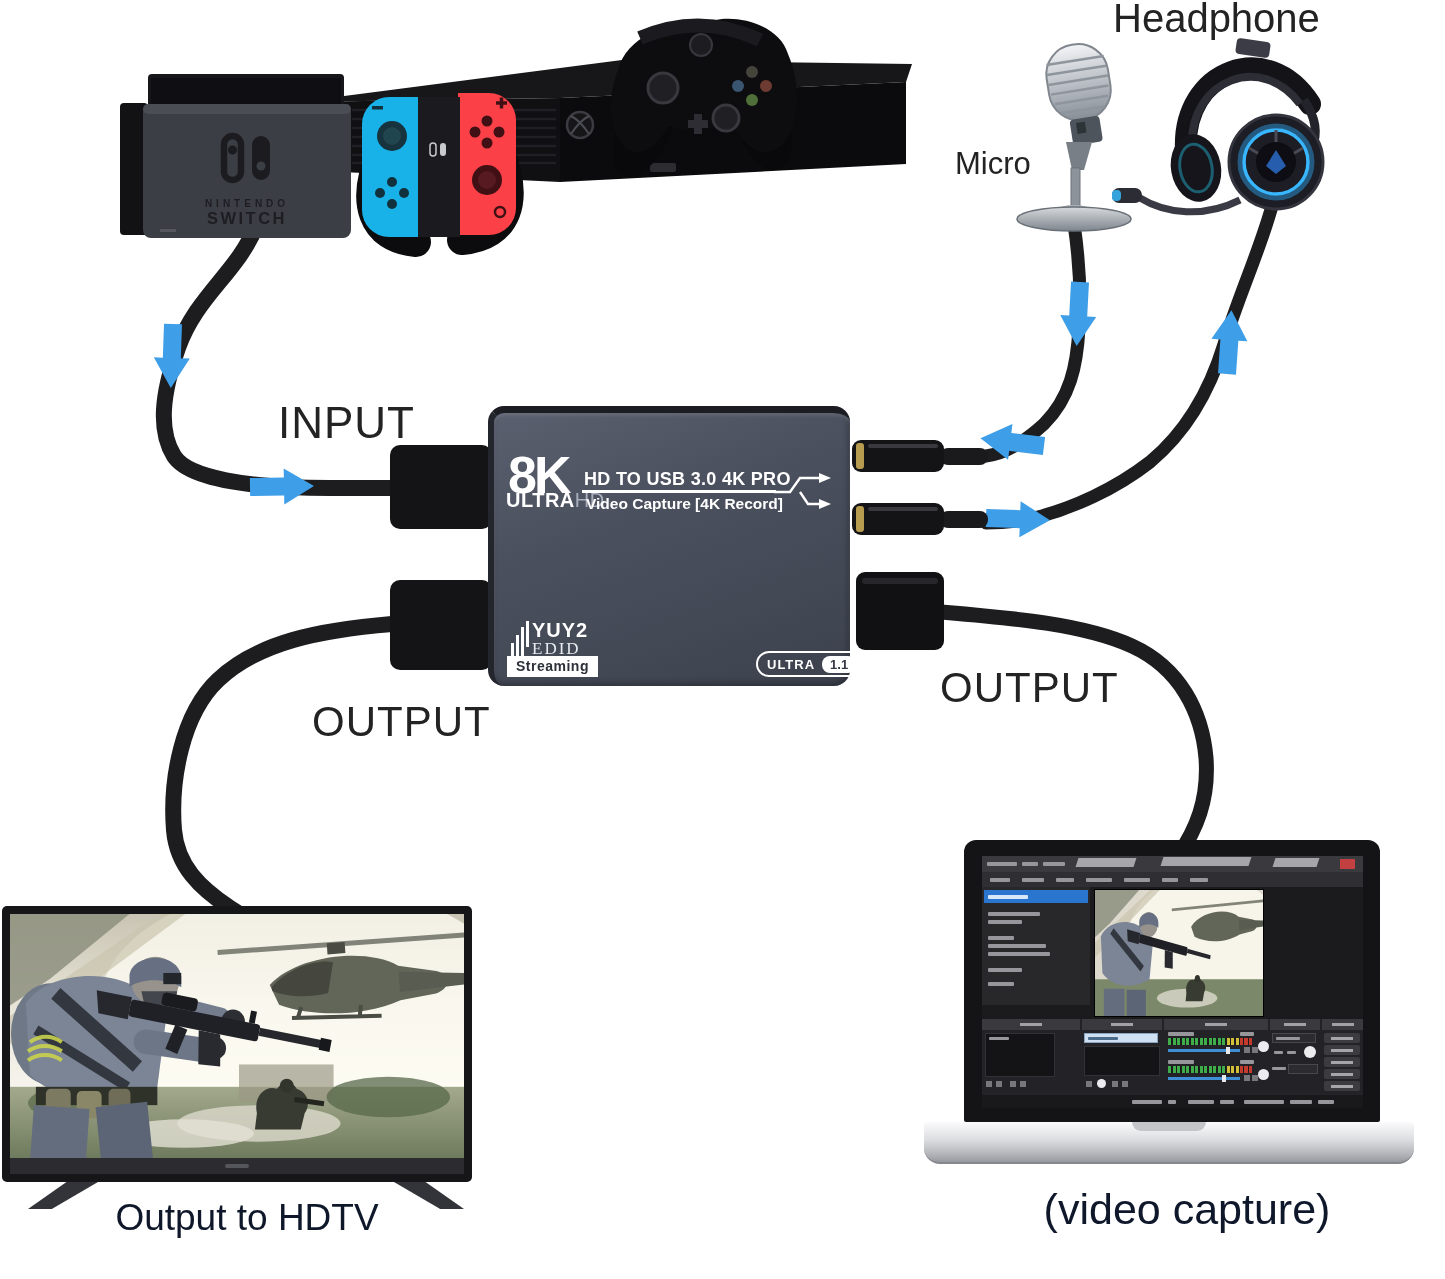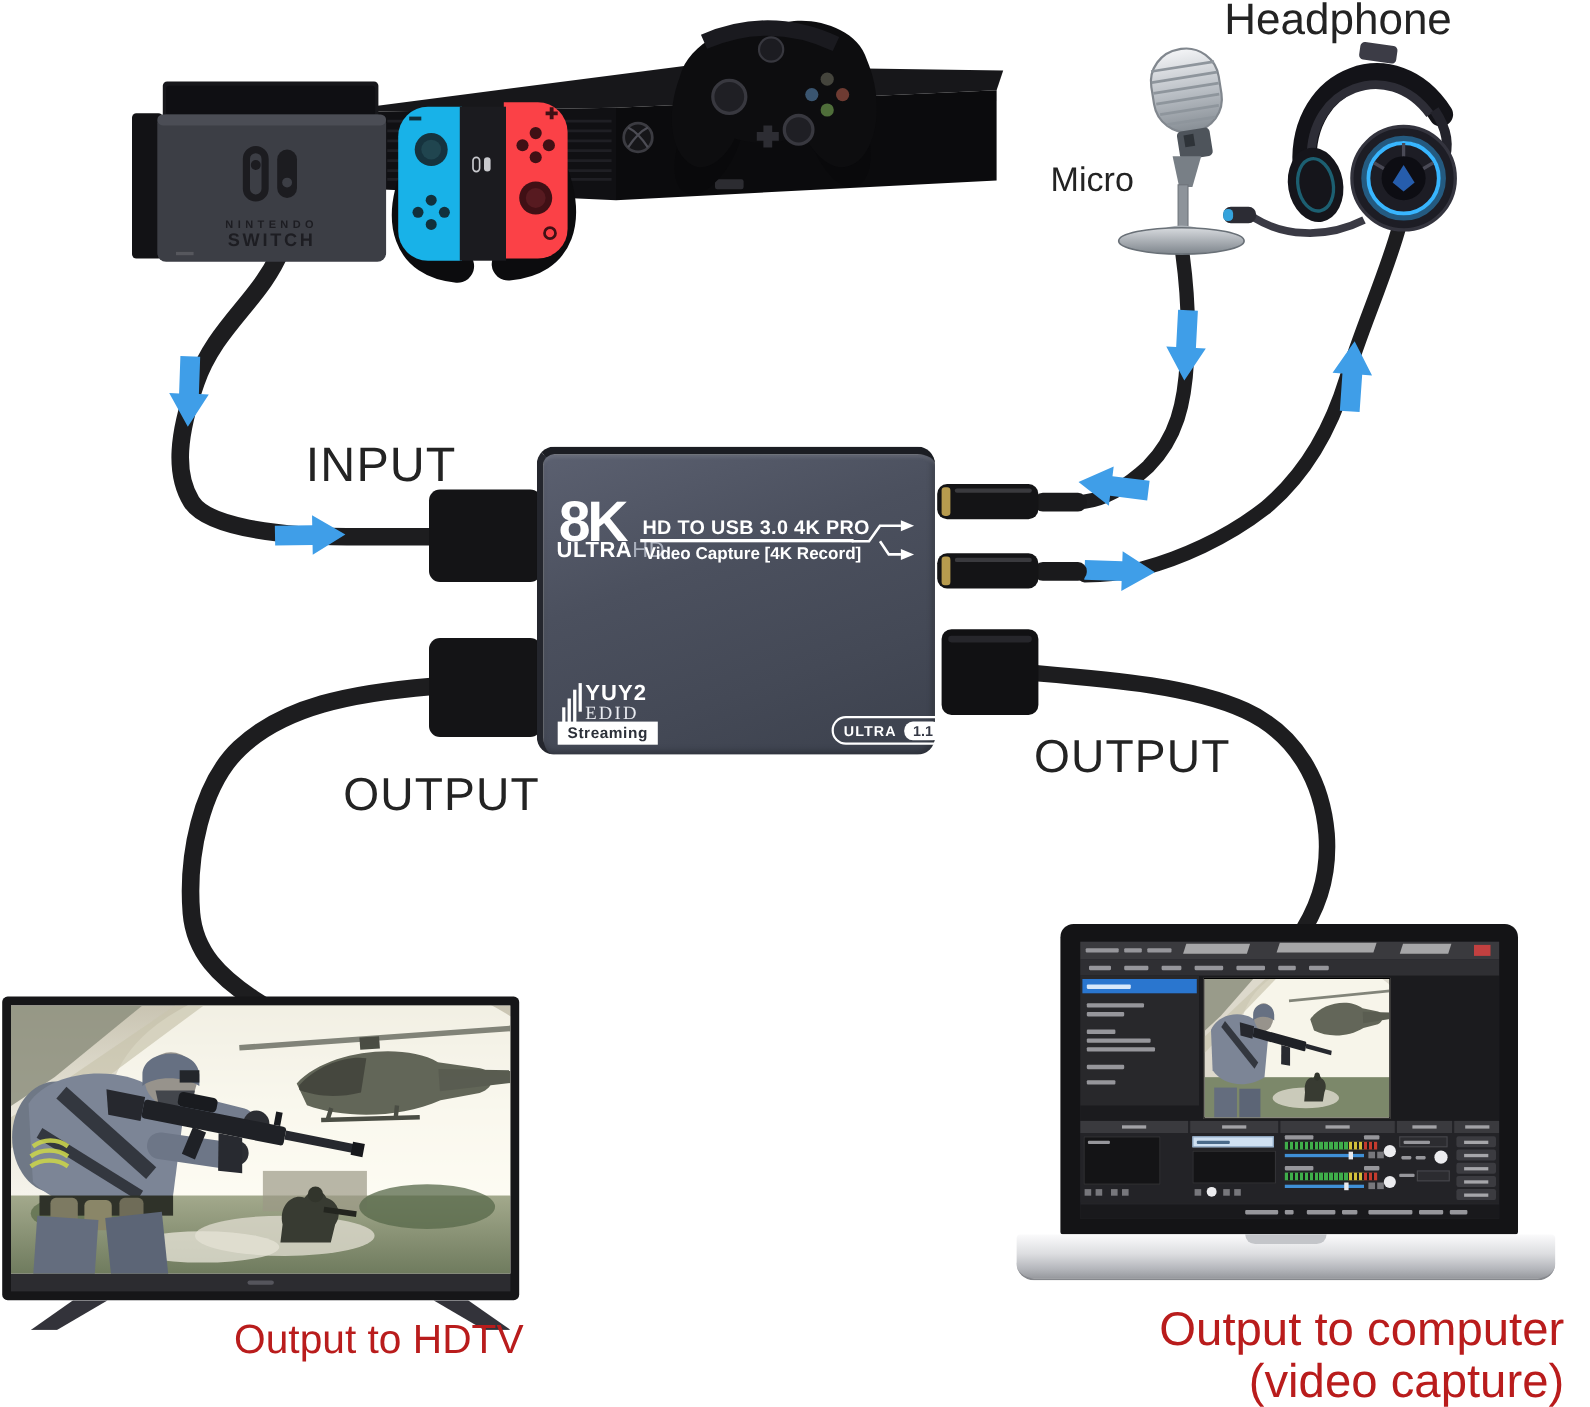--- a/index.html
+++ b/index.html
@@ -2,21 +2,21 @@
 <html><head>
 <meta charset="utf-8">
 <style>
   html,body{margin:0;padding:0;background:#fff;}
   #canvas{position:relative;width:1445px;height:1279px;background:#ffffff;overflow:hidden;
           font-family:"Liberation Sans",sans-serif;color:#1e1e1e;}
   .abs{position:absolute;}
   svg{display:block;}
   
   .big-label{font-family:"Liberation Sans",sans-serif;color:#232323;}
-  .caption{text-align:right;line-height:1.1;color:#b91c1c;}
+  .caption{text-align:center;line-height:1.1;color:#0f172a;}
   
   .card{left:488px;top:406px;width:362px;height:280px;border-radius:16px;
         background:linear-gradient(160deg,#5b6070 0%,#4b505e 38%,#444956 70%,#3c414d 100%);
         border-top:7px solid #1b1d23;border-left:6px solid #24262d;box-sizing:border-box;
         box-shadow:inset 0 3px 3px rgba(255,255,255,.10), inset -2px -3px 6px rgba(0,0,0,.28);
         z-index:2;}
   .card .k4{left:14px;top:36px;font-size:52px;font-weight:800;letter-spacing:-3px;color:#fff;line-height:1;}
   .card .ultrahd{left:12px;top:76px;font-size:20px;font-weight:800;color:#fff;letter-spacing:.5px;}
   .card .ultrahd .hd{font-weight:500;color:#a9afbc;}
   .card .title{left:90px;top:56px;font-size:18px;font-weight:800;color:#fff;letter-spacing:.3px;white-space:nowrap;}
@@ -516,17 +516,16 @@
     </div>
     <div class="abs lap-base">
       <div class="abs lap-notch"></div>
     </div>
   </div>
 
   <div class="abs caption" style="left:18px;top:1198px;width:458px;font-size:37px;z-index:3;">
     <div>Output to HDTV</div>
   </div>
   <div class="abs caption" style="left:952px;top:1186px;width:470px;font-size:43px;z-index:3;">
-    <div>Output to computer</div>
     <div>(video capture)</div>
   </div>
 
 </div>
 
 </body></html>

